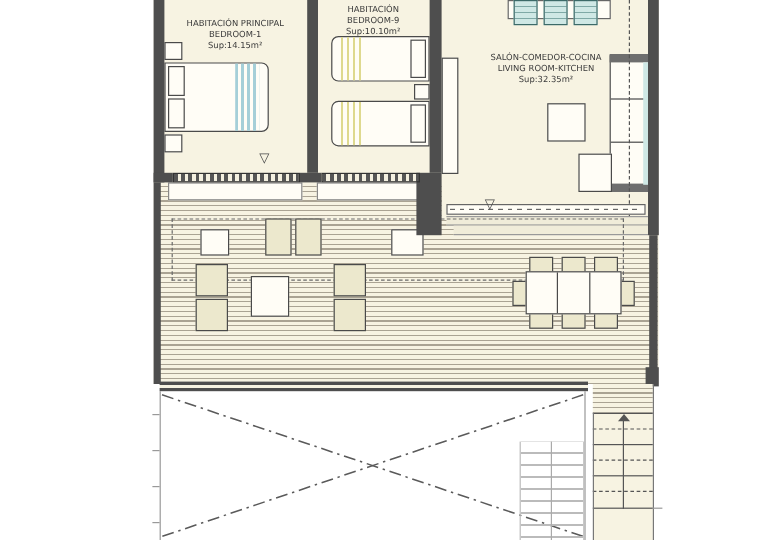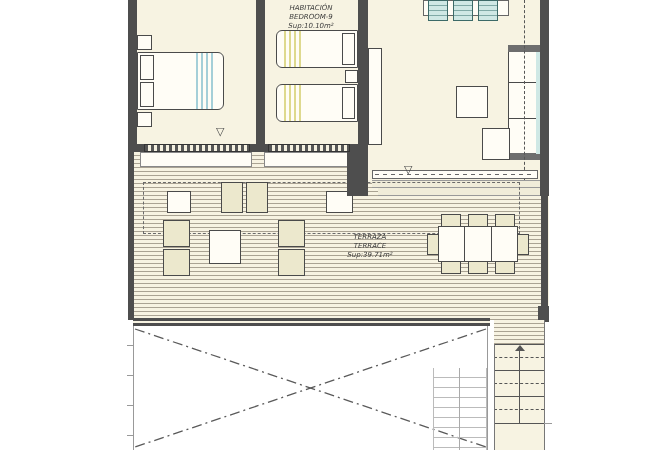--- a/index.html
+++ b/index.html
@@ -7,21 +7,21 @@
     position:relative; width:650px; height:450px; overflow:hidden;
     background:#ffffff;
     font-family:"DejaVu Sans", sans-serif;
   }
   .abs{position:absolute;}
   .wall{position:absolute; background:#4e4e4e;}
   .box{position:absolute; background:#fffdf6; border:1px solid #4a4a4a; box-sizing:border-box;}
   .tint{position:absolute; background:#ece8cd; border:1px solid #4a4a4a; box-sizing:border-box;}
   .teal{position:absolute; background:#cfe8e5; border:1px solid #3c6a68; box-sizing:border-box;
         background-image:repeating-linear-gradient(to bottom, transparent 0 4px, #7fa9a6 4px 5px);}
-  .lbl{position:absolute; font-size:7px; line-height:1.3; color:#3a3a3a; text-align:center;font-style:italic;}
+  .lbl{position:absolute; font-size:7px; line-height:1.3; color:#3a3a3a; text-align:center;}
   .hatch{position:absolute; border:1px solid #333; box-sizing:border-box;
          background:repeating-linear-gradient(90deg, #555 0 3px, #f4f0e0 3px 6px);}
   .deck{background:repeating-linear-gradient(to bottom, #f7f3e2 0 3px, #aaa393 3px 4px);}
   .stepline{position:absolute; left:0; width:100%; height:0; border-top:1px solid #555;}
   .stepline.dash{border-top-style:dashed;}
   .thin{position:absolute; background:#999;}
   .tri{position:absolute; font-size:11px; color:#4a4a4a; line-height:1;}
 </style>
 </head>
 <body>
@@ -107,29 +107,34 @@
   <div class="wall" style="left:538px; top:306px; width:11px; height:16px;"></div>
 
   <div class="hatch" style="left:144px; top:144px; width:106px; height:8px;"></div>
   <div class="hatch" style="left:268px; top:144px; width:82px; height:8px;"></div>
 
   <div class="box" style="left:372px; top:170px; width:166px; height:9px; border-color:#666;"></div>
   <div class="abs" style="left:375px; top:174px; width:160px; height:1px; background:repeating-linear-gradient(90deg,#666 0 4px, transparent 4px 8px);"></div>
 
   <div class="abs" style="left:133px; top:318px; width:357px; height:8px; background:linear-gradient(#4e4e4e 0 3px, #f7f3e2 3px 5px, #4e4e4e 5px 8px);"></div>
 
+  <div class="lbl" style="left:140px; top:16px; width:112px;">
+    <div>HABITACIÓN PRINCIPAL</div>
+    <div>BEDROOM-1</div>
+    <div>Sup:14.15m²</div>
+  </div>
   <div class="lbl" style="left:266px; top:4px; width:90px;">
     <div>HABITACIÓN</div>
     <div>BEDROOM-9</div>
     <div>Sup:10.10m²</div>
   </div>
-  <div class="lbl" style="left:330px; top:233px; width:80px;">
-    <div>TERRAZA</div>
-    <div>TERRACE</div>
-    <div>Sup:39.71m²</div>
+  <div class="lbl" style="left:385px; top:44px; width:140px;">
+    <div>SALÓN-COMEDOR-COCINA</div>
+    <div>LIVING ROOM-KITCHEN</div>
+    <div>Sup:32.35m²</div>
   </div>
 
   <div class="tri" style="left:216px; top:126px;">▽</div>
   <div class="tri" style="left:404px; top:164px;">▽</div>
 
   <div class="thin" style="left:133px; top:326px; width:1px; height:124px;"></div>
   <div class="thin" style="left:487px; top:326px; width:1px; height:124px;"></div>
   <div class="thin" style="left:127px; top:345px; width:6px; height:1px;"></div>
   <div class="thin" style="left:127px; top:375px; width:6px; height:1px;"></div>
   <div class="thin" style="left:127px; top:405px; width:6px; height:1px;"></div>

